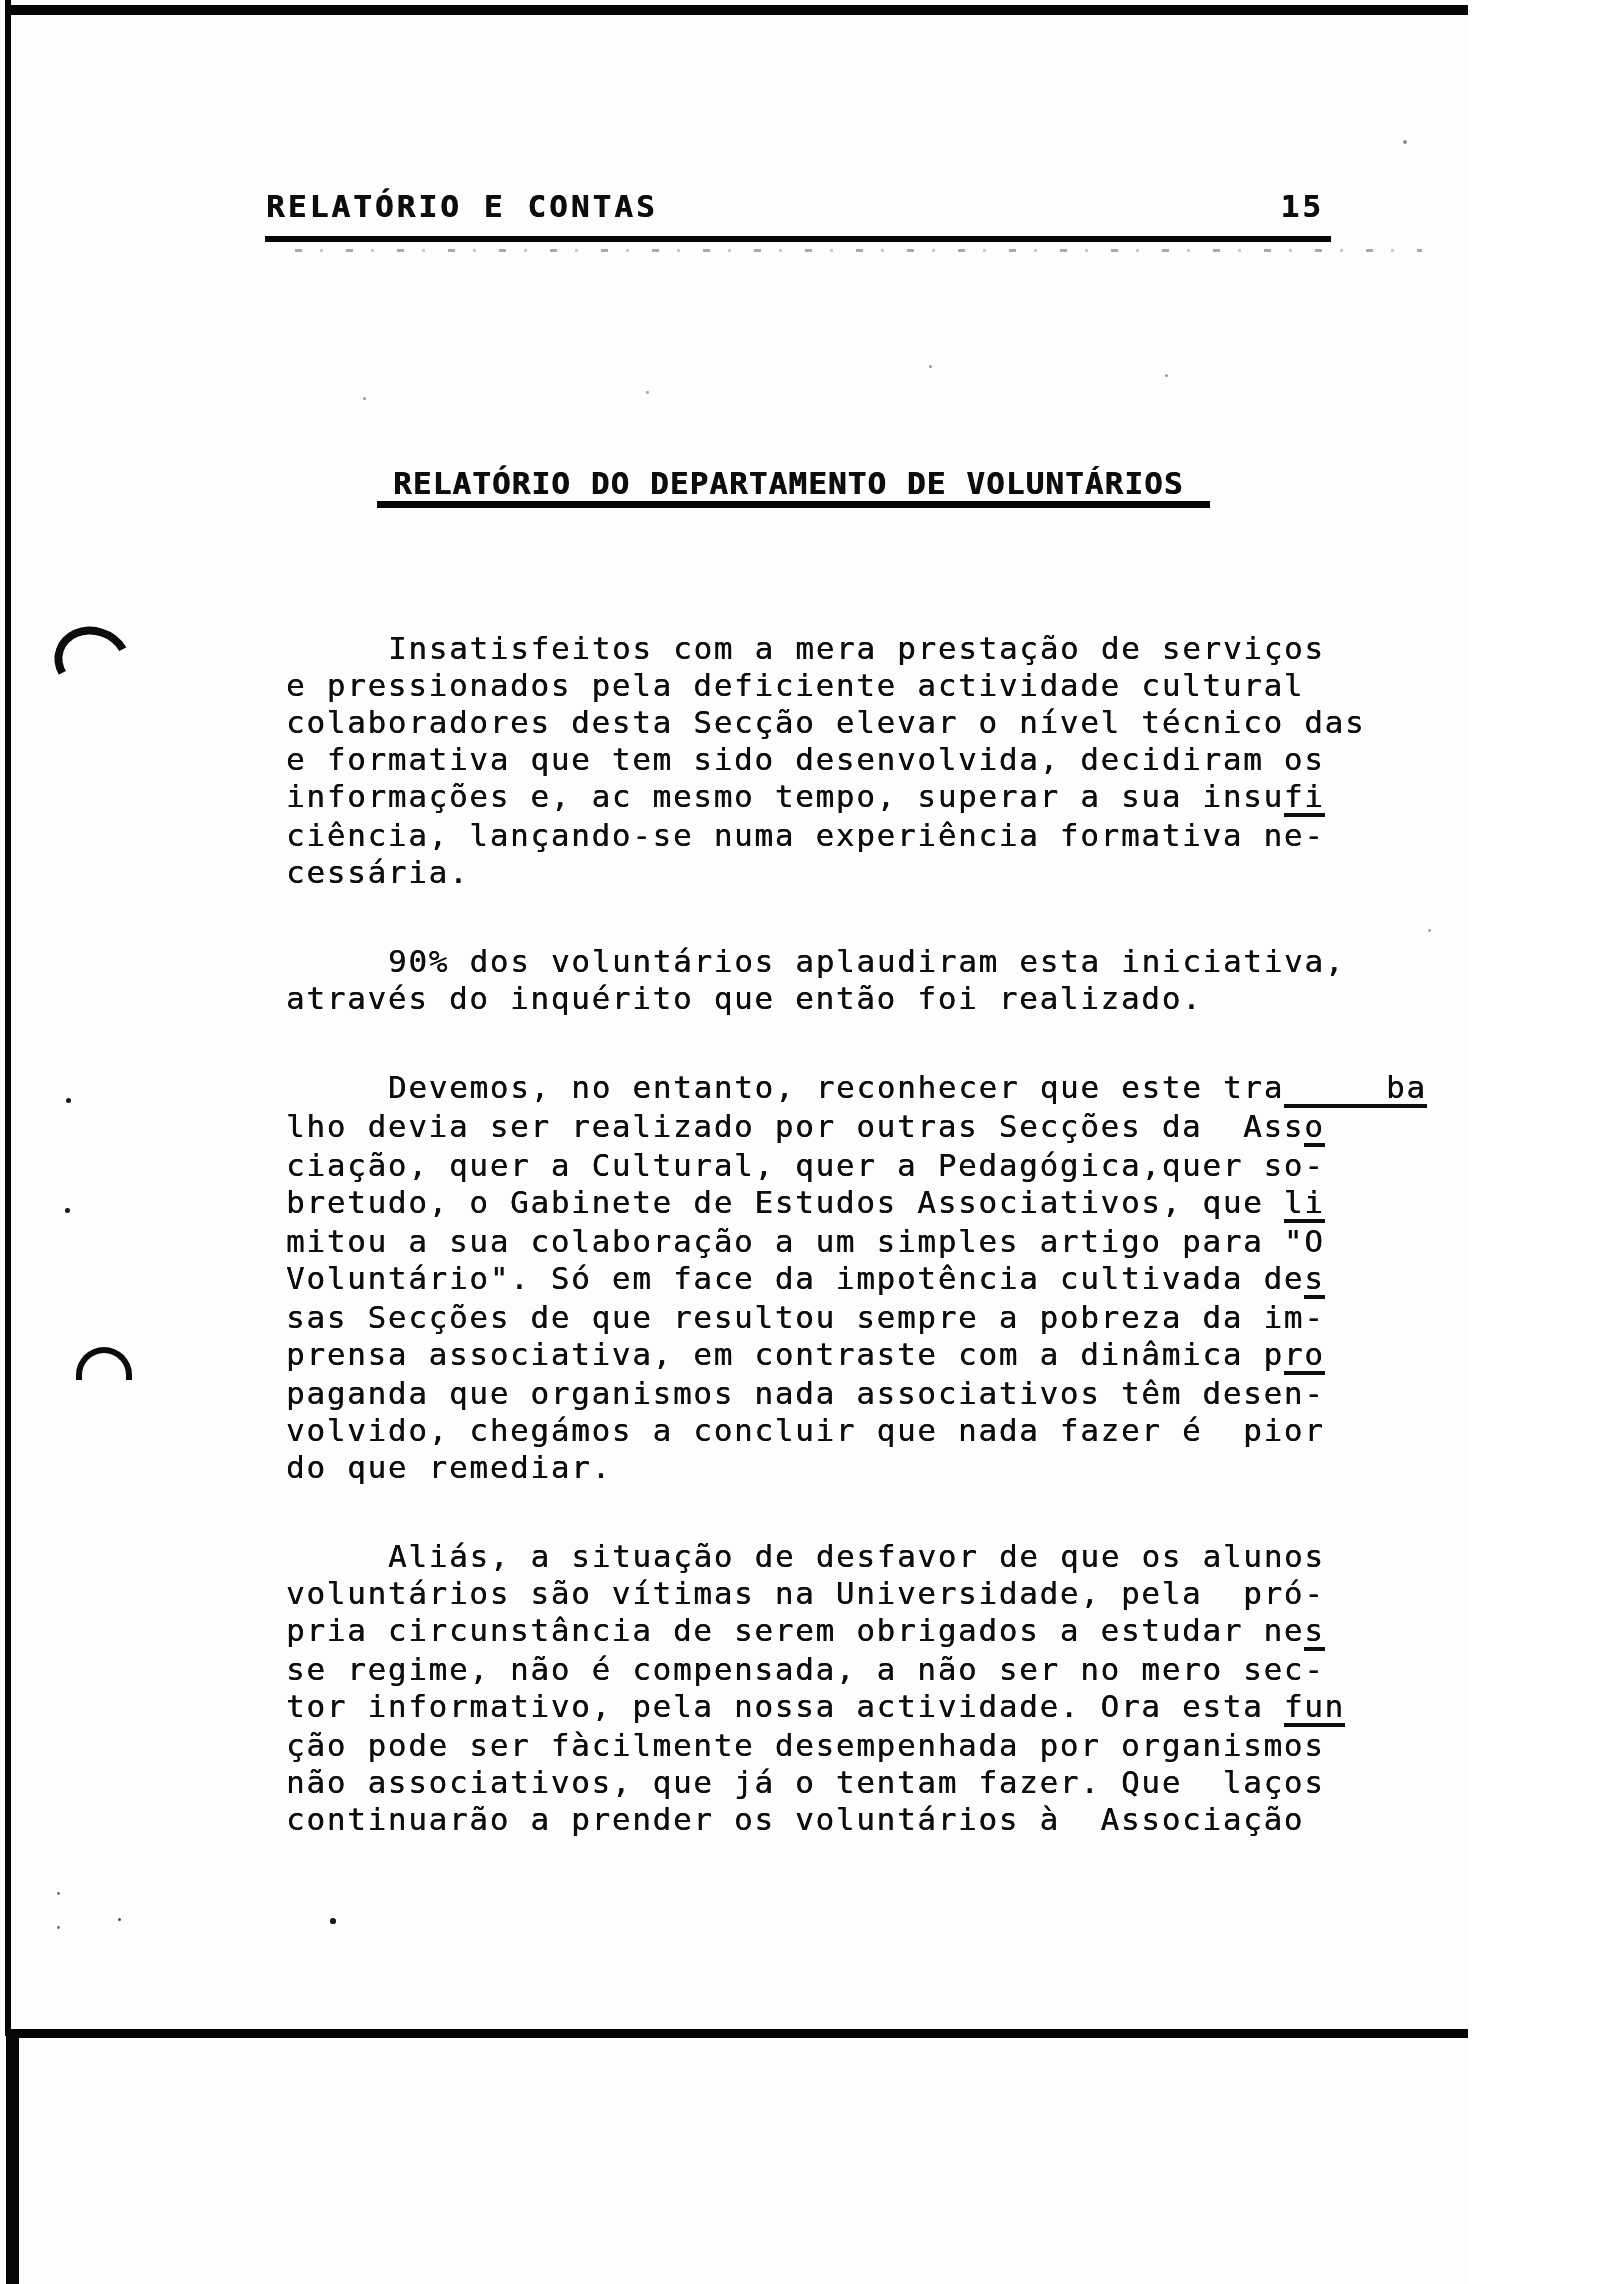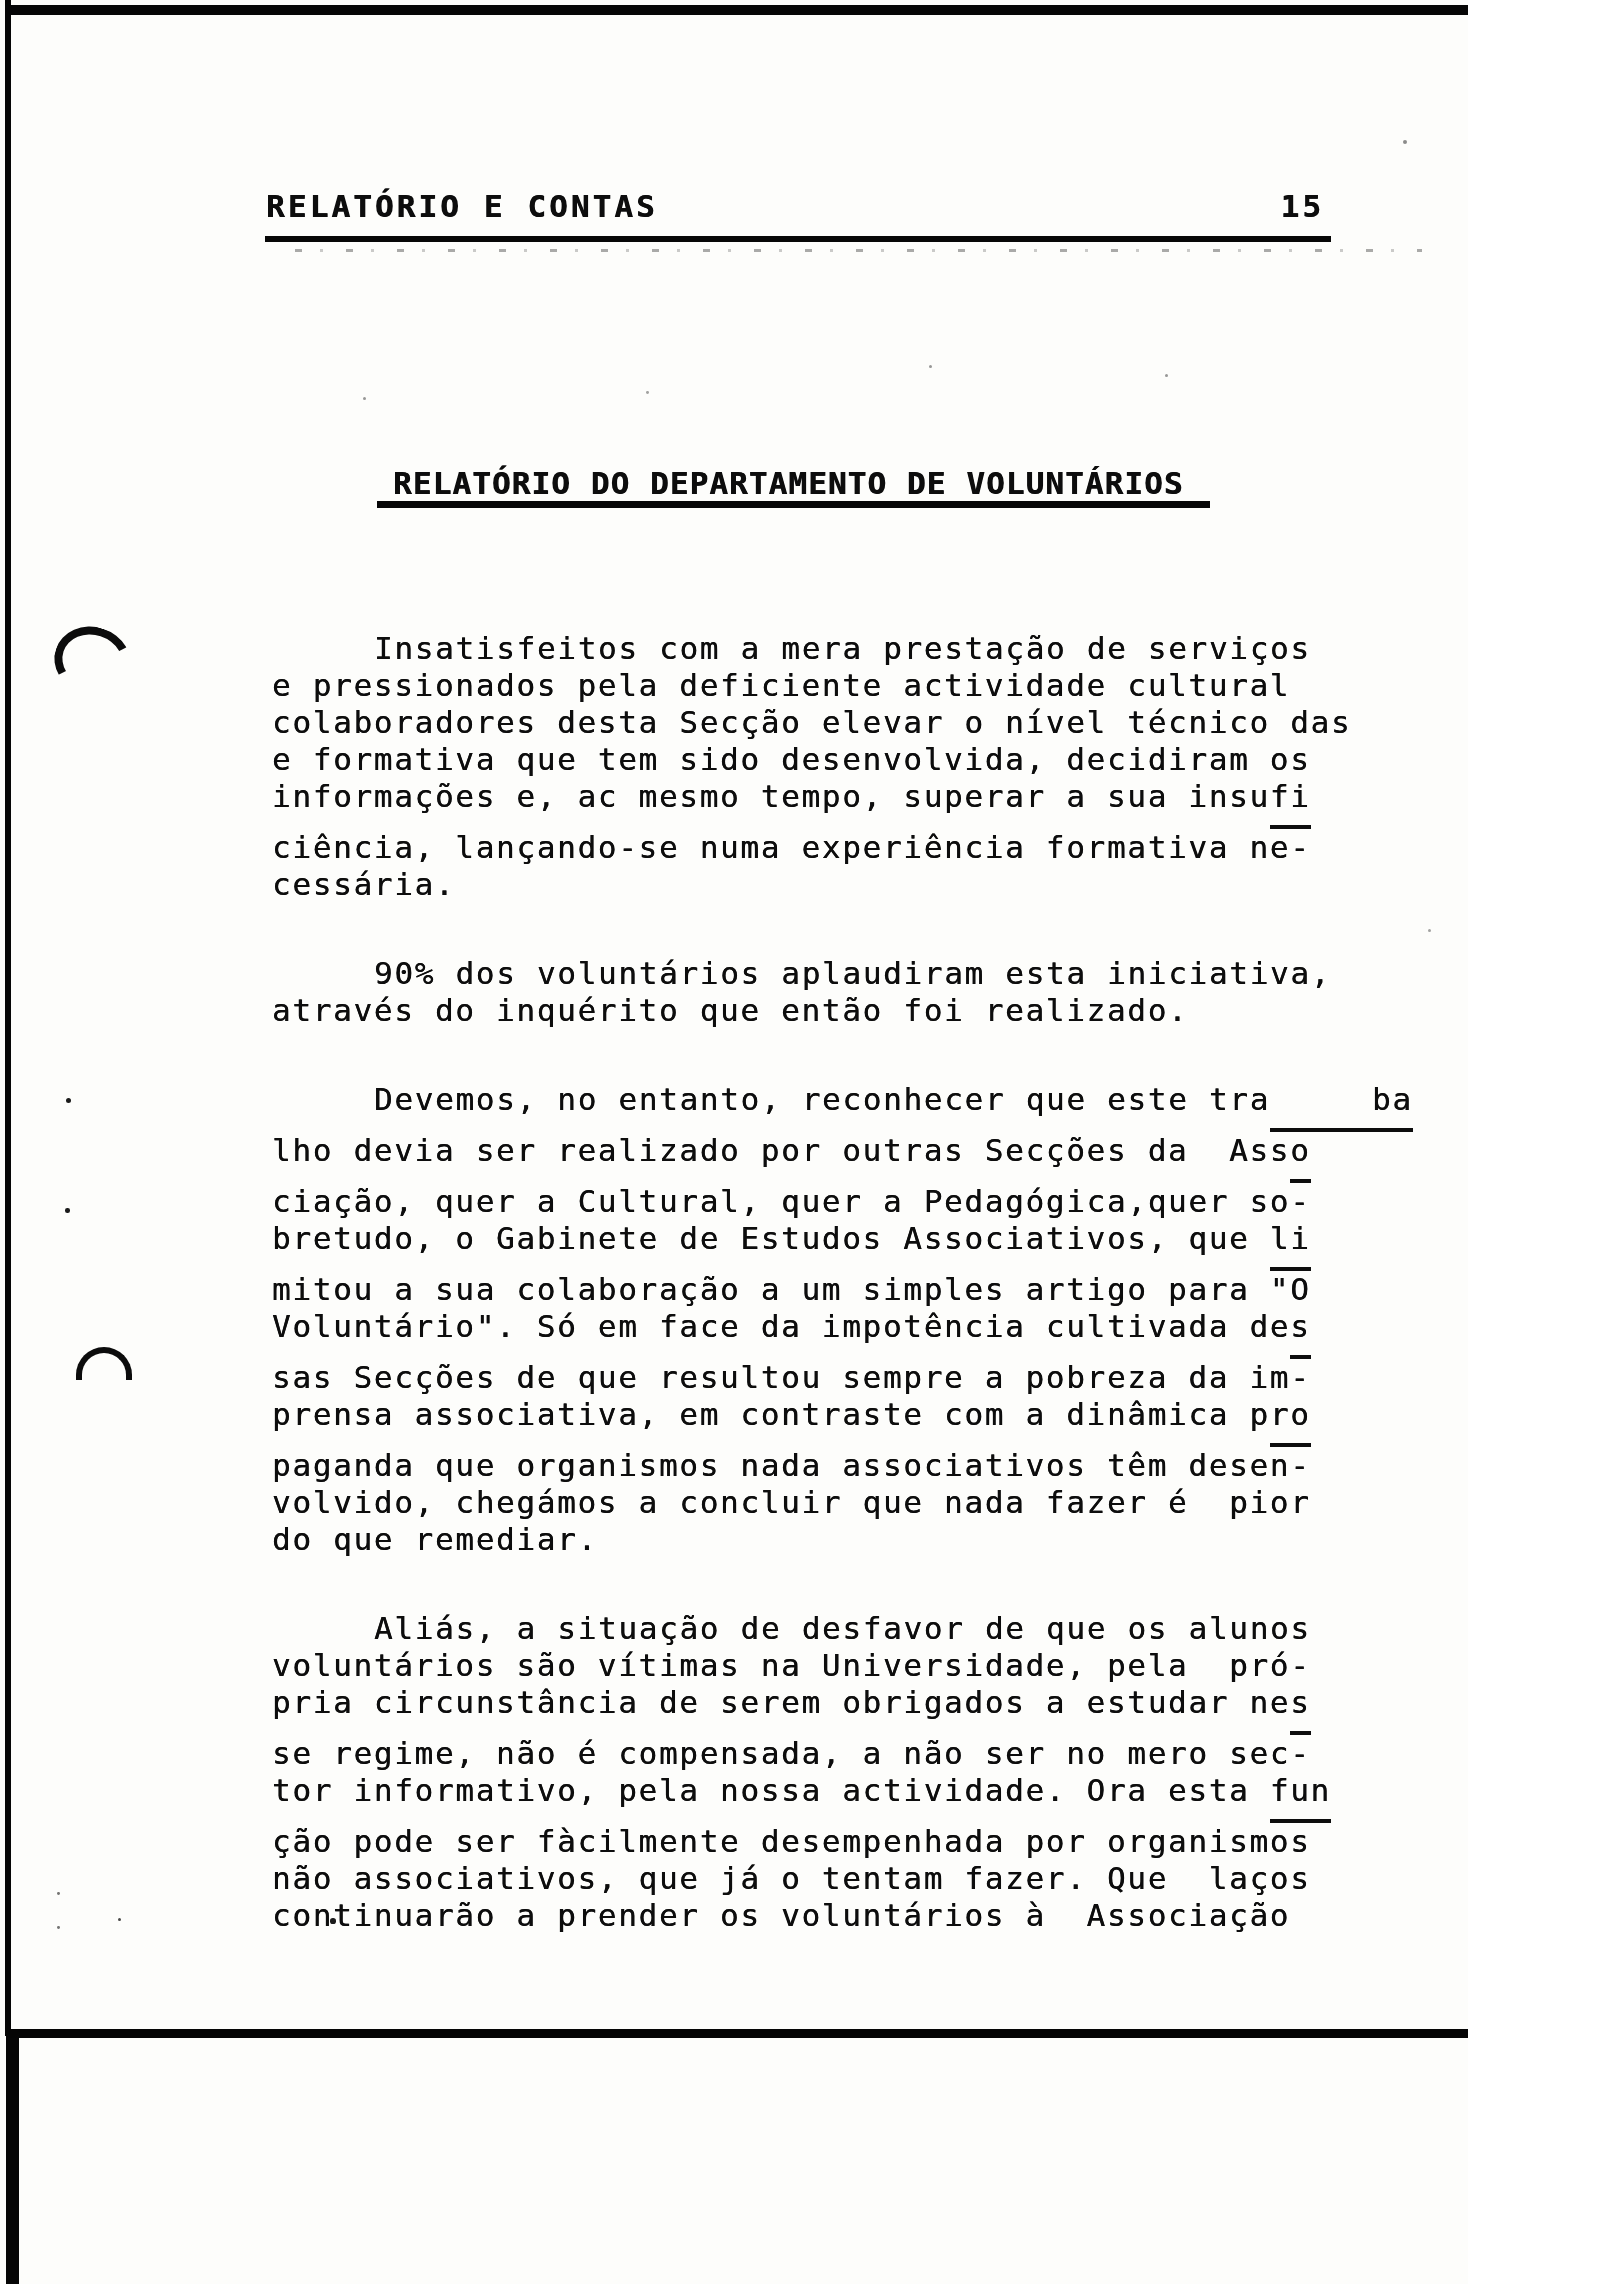--- a/index.html
+++ b/index.html
@@ -86,35 +86,35 @@
   }
   .title-underline {
     position: absolute;
     left: 377px; top: 501px;
     width: 833px; height: 7.4px;
     background: #070707;
   }
   
   .body-text {
     position: absolute;
-    left: 272px; top: 630px;
+    left: 286px; top: 630px;
     width: 1088px;
     font-size: 31px;
     line-height: 37px;
     letter-spacing: 1.7px;
     text-shadow: 0.3px 0 0 currentColor;
   }
   .paragraph { margin: 0 0 52px 0; }
   .paragraph:last-child { margin-bottom: 0; }
   .line { white-space: pre; }
   .line.first { text-indent: 102px; }
   .utail {
     display: inline-block;
     border-bottom: 4px solid #0d0d0d;
-    padding-bottom: 12px;
+    padding-bottom: 0;
     line-height: 33px;
   }
   
   .arc-mark-1 {
     position: absolute;
     left: 54px; top: 627px;
     width: 61px; height: 52px;
     border: 8px solid transparent;
     border-top-color: #0c0c0c;
     border-left-color: #0c0c0c;

